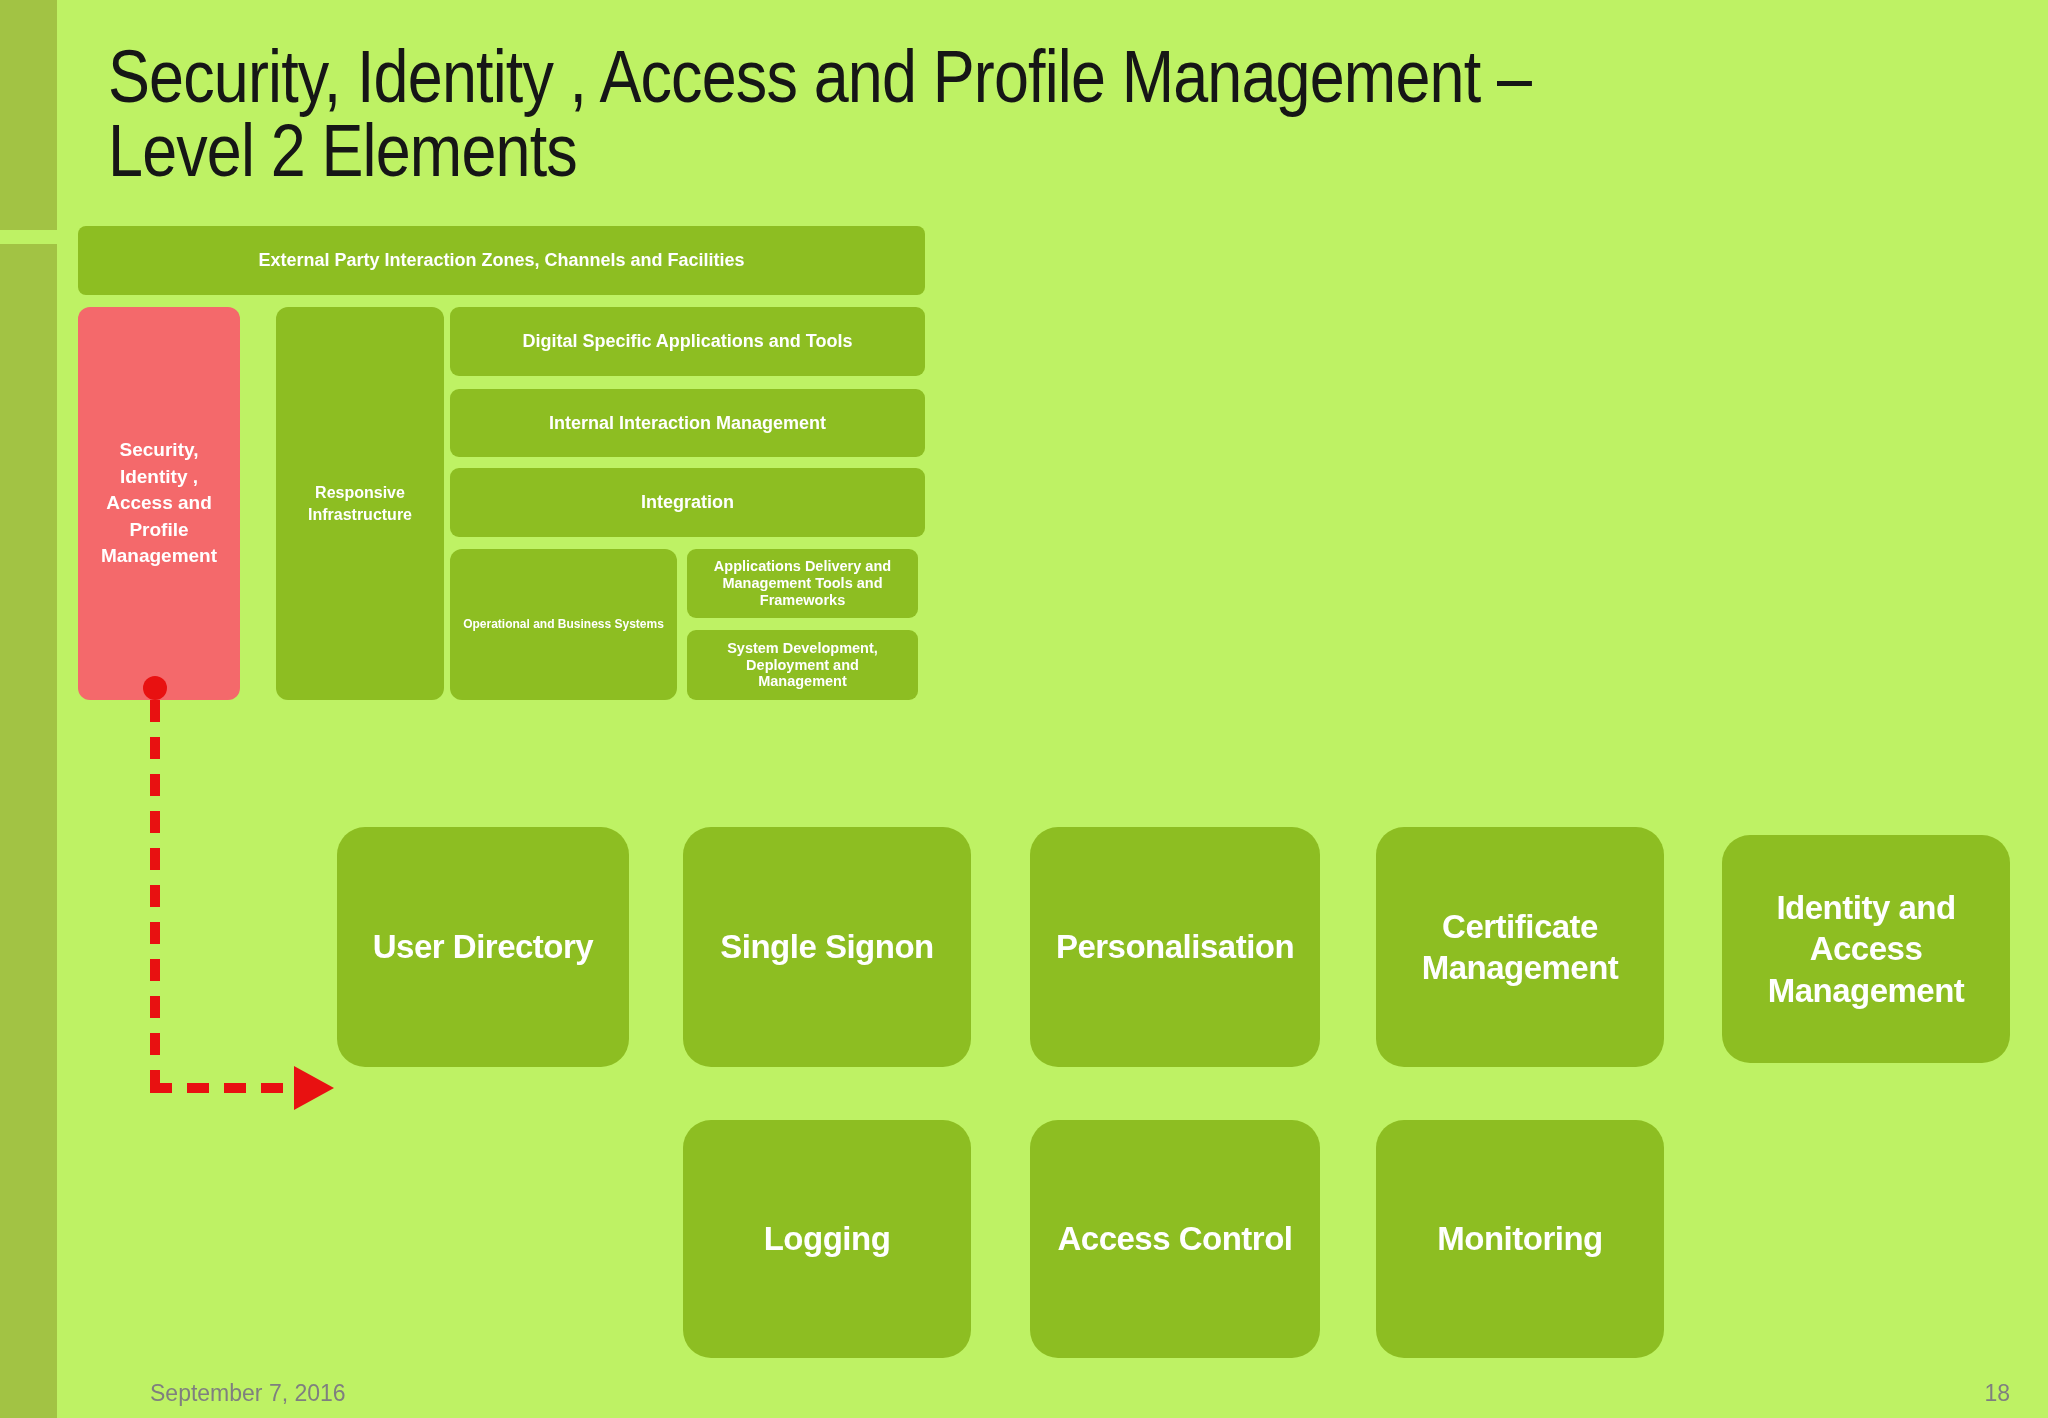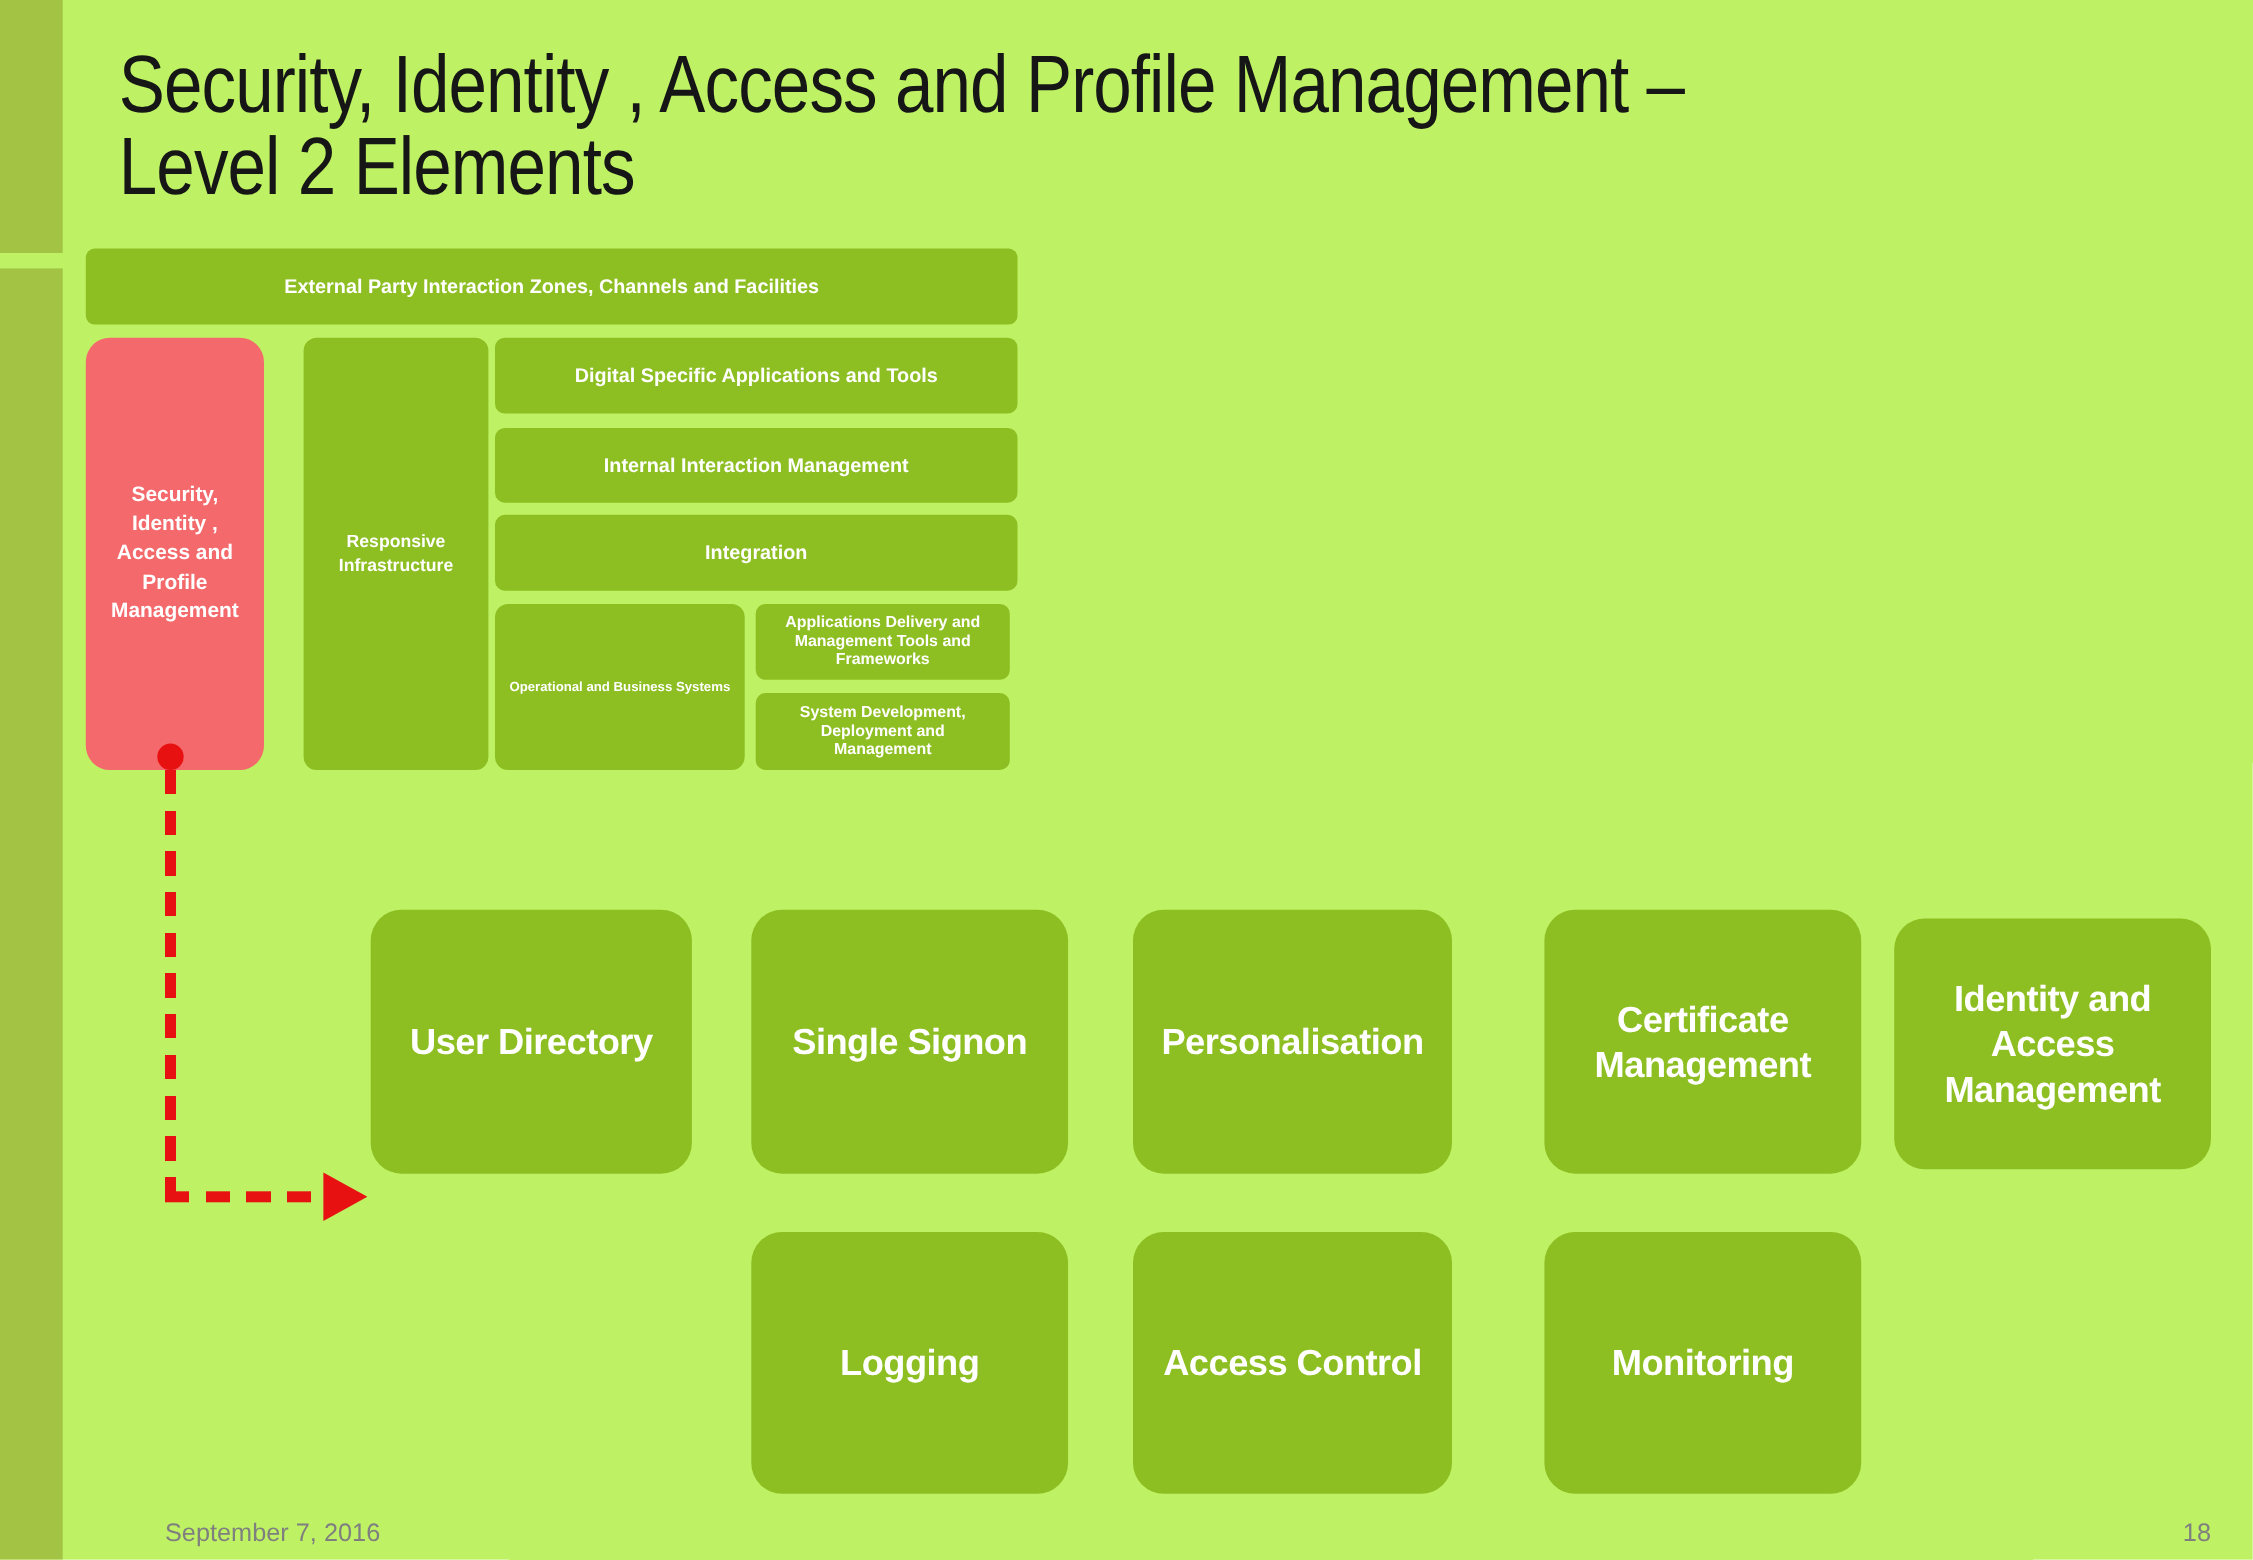--- a/index.html
+++ b/index.html
@@ -26,21 +26,21 @@
 
   
   .gbox{
     position:absolute;background:var(--green,#8dbe22);color:#ffffff;
     font-weight:bold;display:flex;align-items:center;justify-content:center;
     text-align:center;border-radius:10px;box-sizing:border-box;
   }
   
   .ext-bar   {left:78px; top:226px;width:847px;height:69px;font-size:18px;border-radius:8px;}
   .red-box   {left:78px; top:307px;width:162px;height:393px;font-size:19px;line-height:1.4;
-              background:var(--highlight-red,#f4696b);border-radius:22px;white-space:pre-line;}
+              background:var(--highlight-red,#f4696b);border-radius:12px;white-space:pre-line;}
   .resp-box  {left:276px;top:307px;width:168px;height:393px;font-size:16px;line-height:1.35;
               border-radius:12px;padding:0 18px;}
   .digital   {left:450px;top:307px;width:475px;height:69px;font-size:18px;border-radius:9px;}
   .internal  {left:450px;top:389px;width:475px;height:68px;font-size:18px;border-radius:9px;}
   .integr    {left:450px;top:468px;width:475px;height:69px;font-size:18px;border-radius:9px;}
   .oper      {left:450px;top:549px;width:227px;height:151px;font-size:12px;line-height:1.35;
               border-radius:12px;padding:0 0;}
   .appsdel   {left:687px;top:549px;width:231px;height:69px;font-size:14.5px;line-height:1.15;
               border-radius:9px;padding:0 6px;}
   .sysdev    {left:687px;top:630px;width:231px;height:70px;font-size:14.5px;line-height:1.15;
@@ -70,21 +70,21 @@
     position:absolute;background:var(--green,#8dbe22);color:#ffffff;
     font-weight:bold;font-size:33px;letter-spacing:-0.5px;line-height:1.25;
     display:flex;align-items:center;justify-content:center;text-align:center;
     border-radius:28px;box-sizing:border-box;padding:8px;
   }
   .r1{top:827px;height:240px;}
   .r2{top:1120px;height:238px;}
   .c1{left:337px;width:292px;}
   .c2{left:683px;width:288px;}
   .c3{left:1030px;width:290px;}
-  .c4{left:1376px;width:288px;margin-left:28px;}
+  .c4{left:1376px;width:288px;}
   .c5{left:1722px;width:288px;top:835px;height:228px;}
 
   
   .footer-date{position:absolute;left:150px;top:1380px;font-size:23px;color:var(--footer-gray,#7f7f7f);}
   .page-num{position:absolute;left:1930px;top:1380px;width:80px;text-align:right;
             font-size:23px;color:var(--footer-gray,#7f7f7f);}
 </style>
 </head>
 <body>
 

